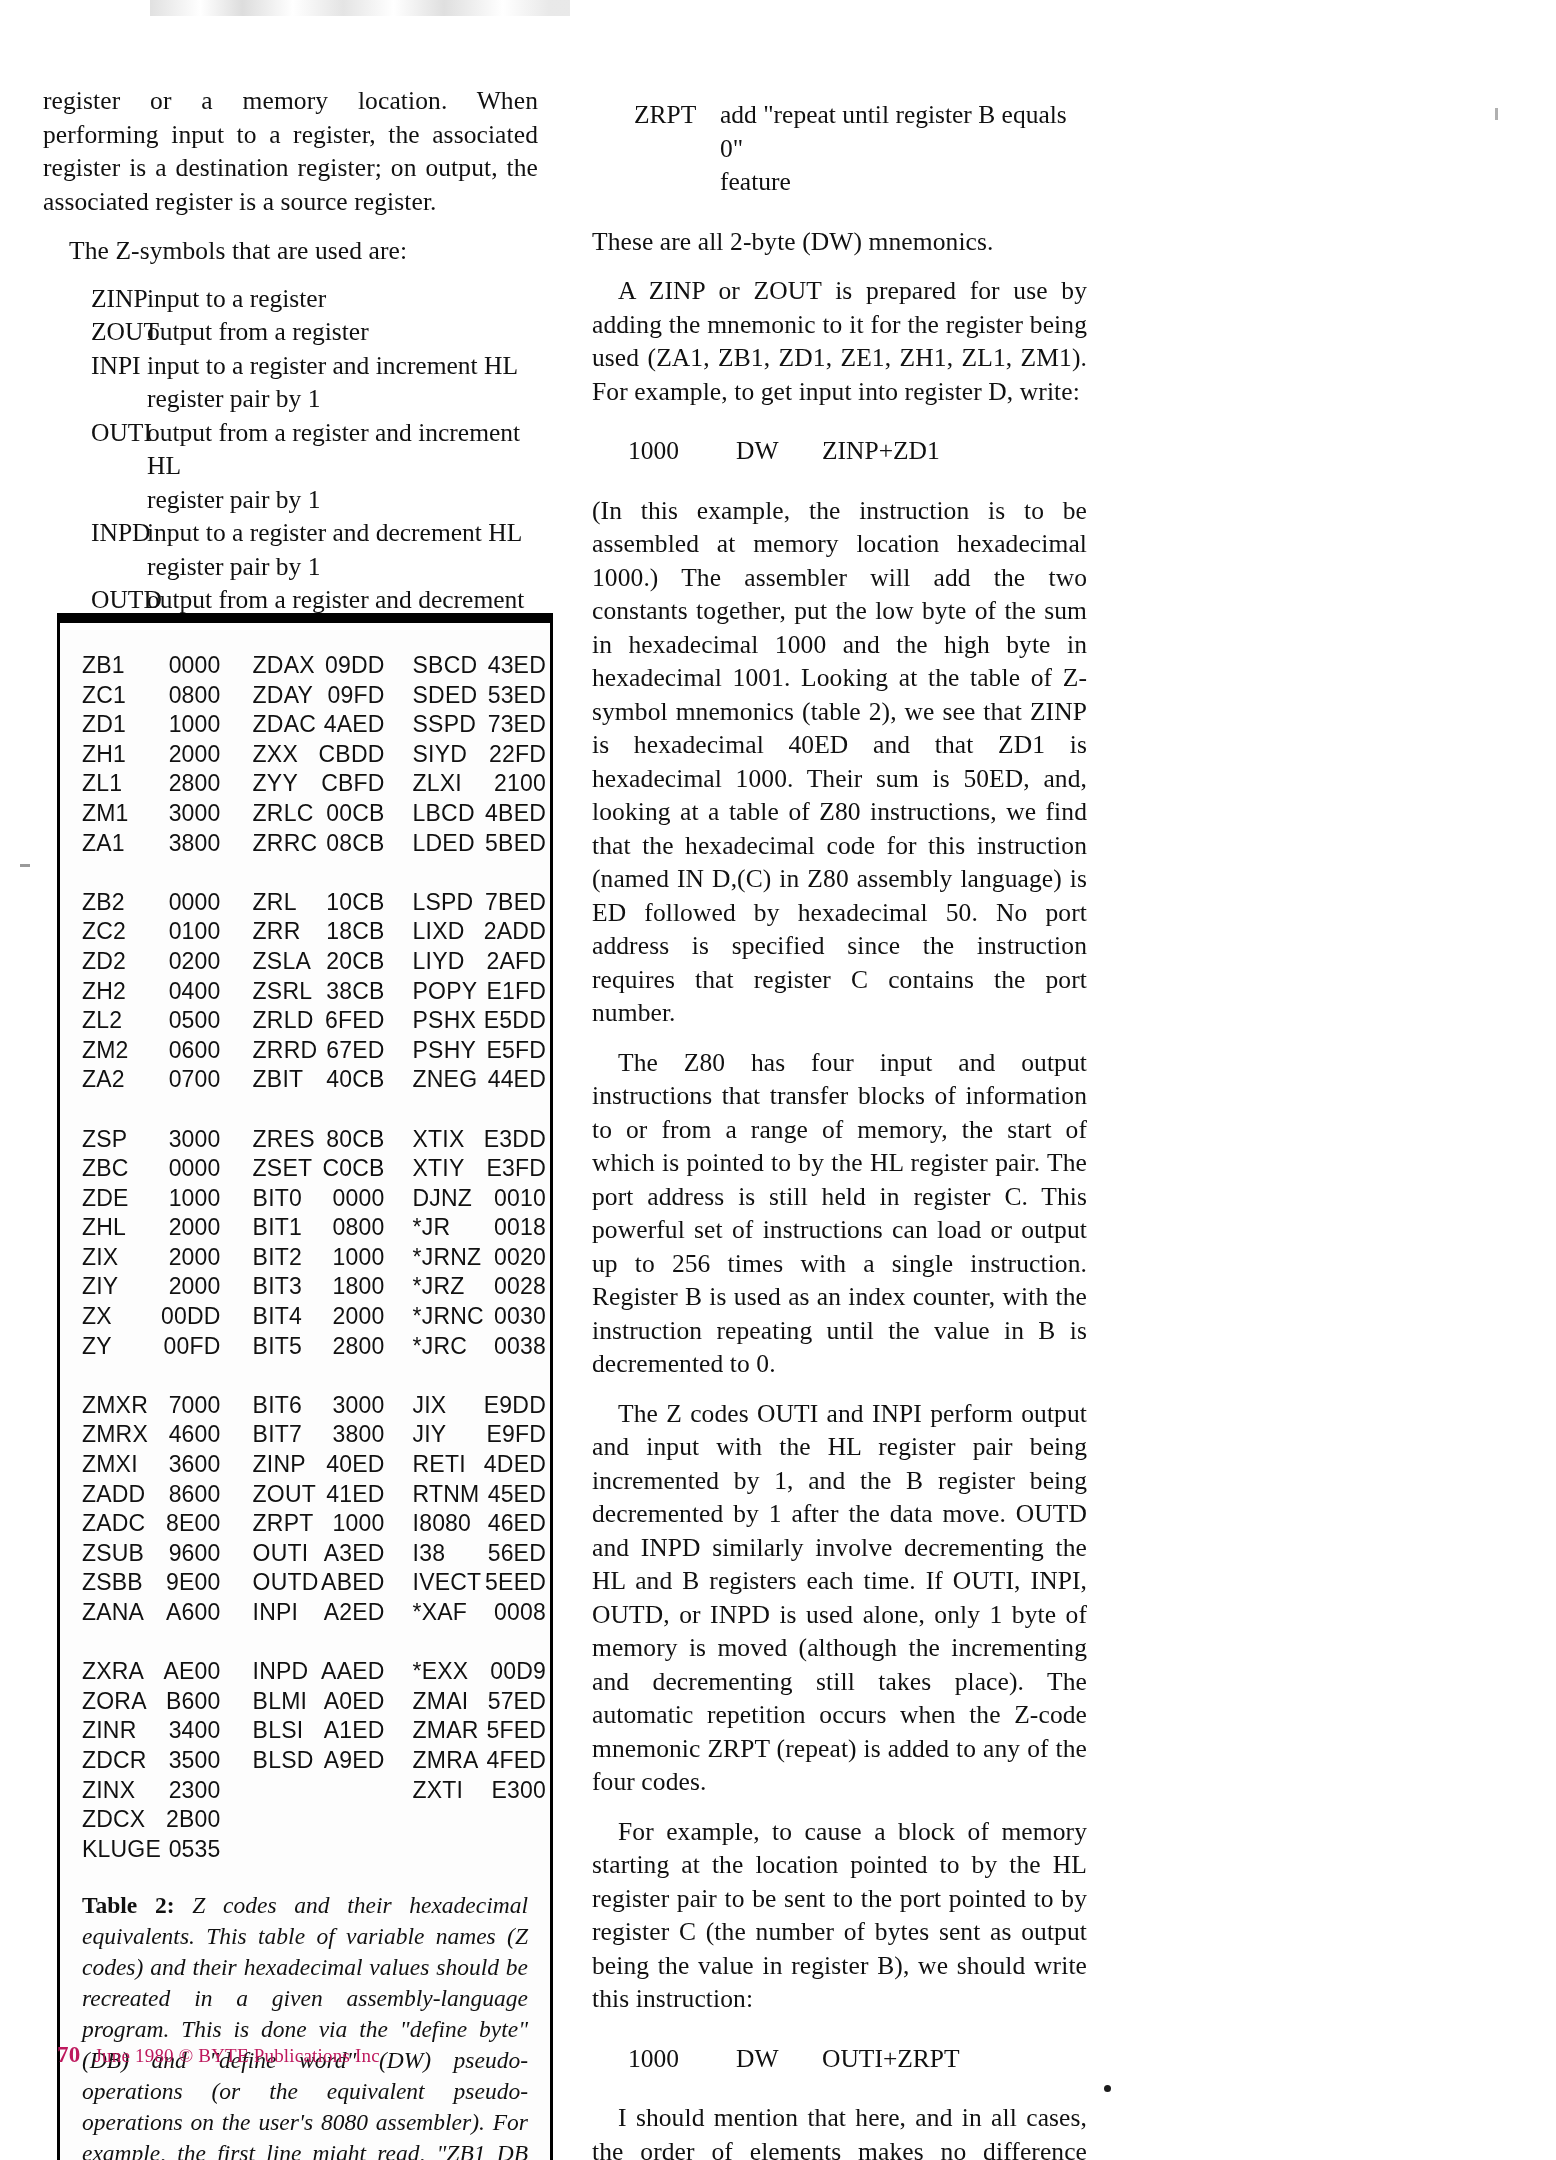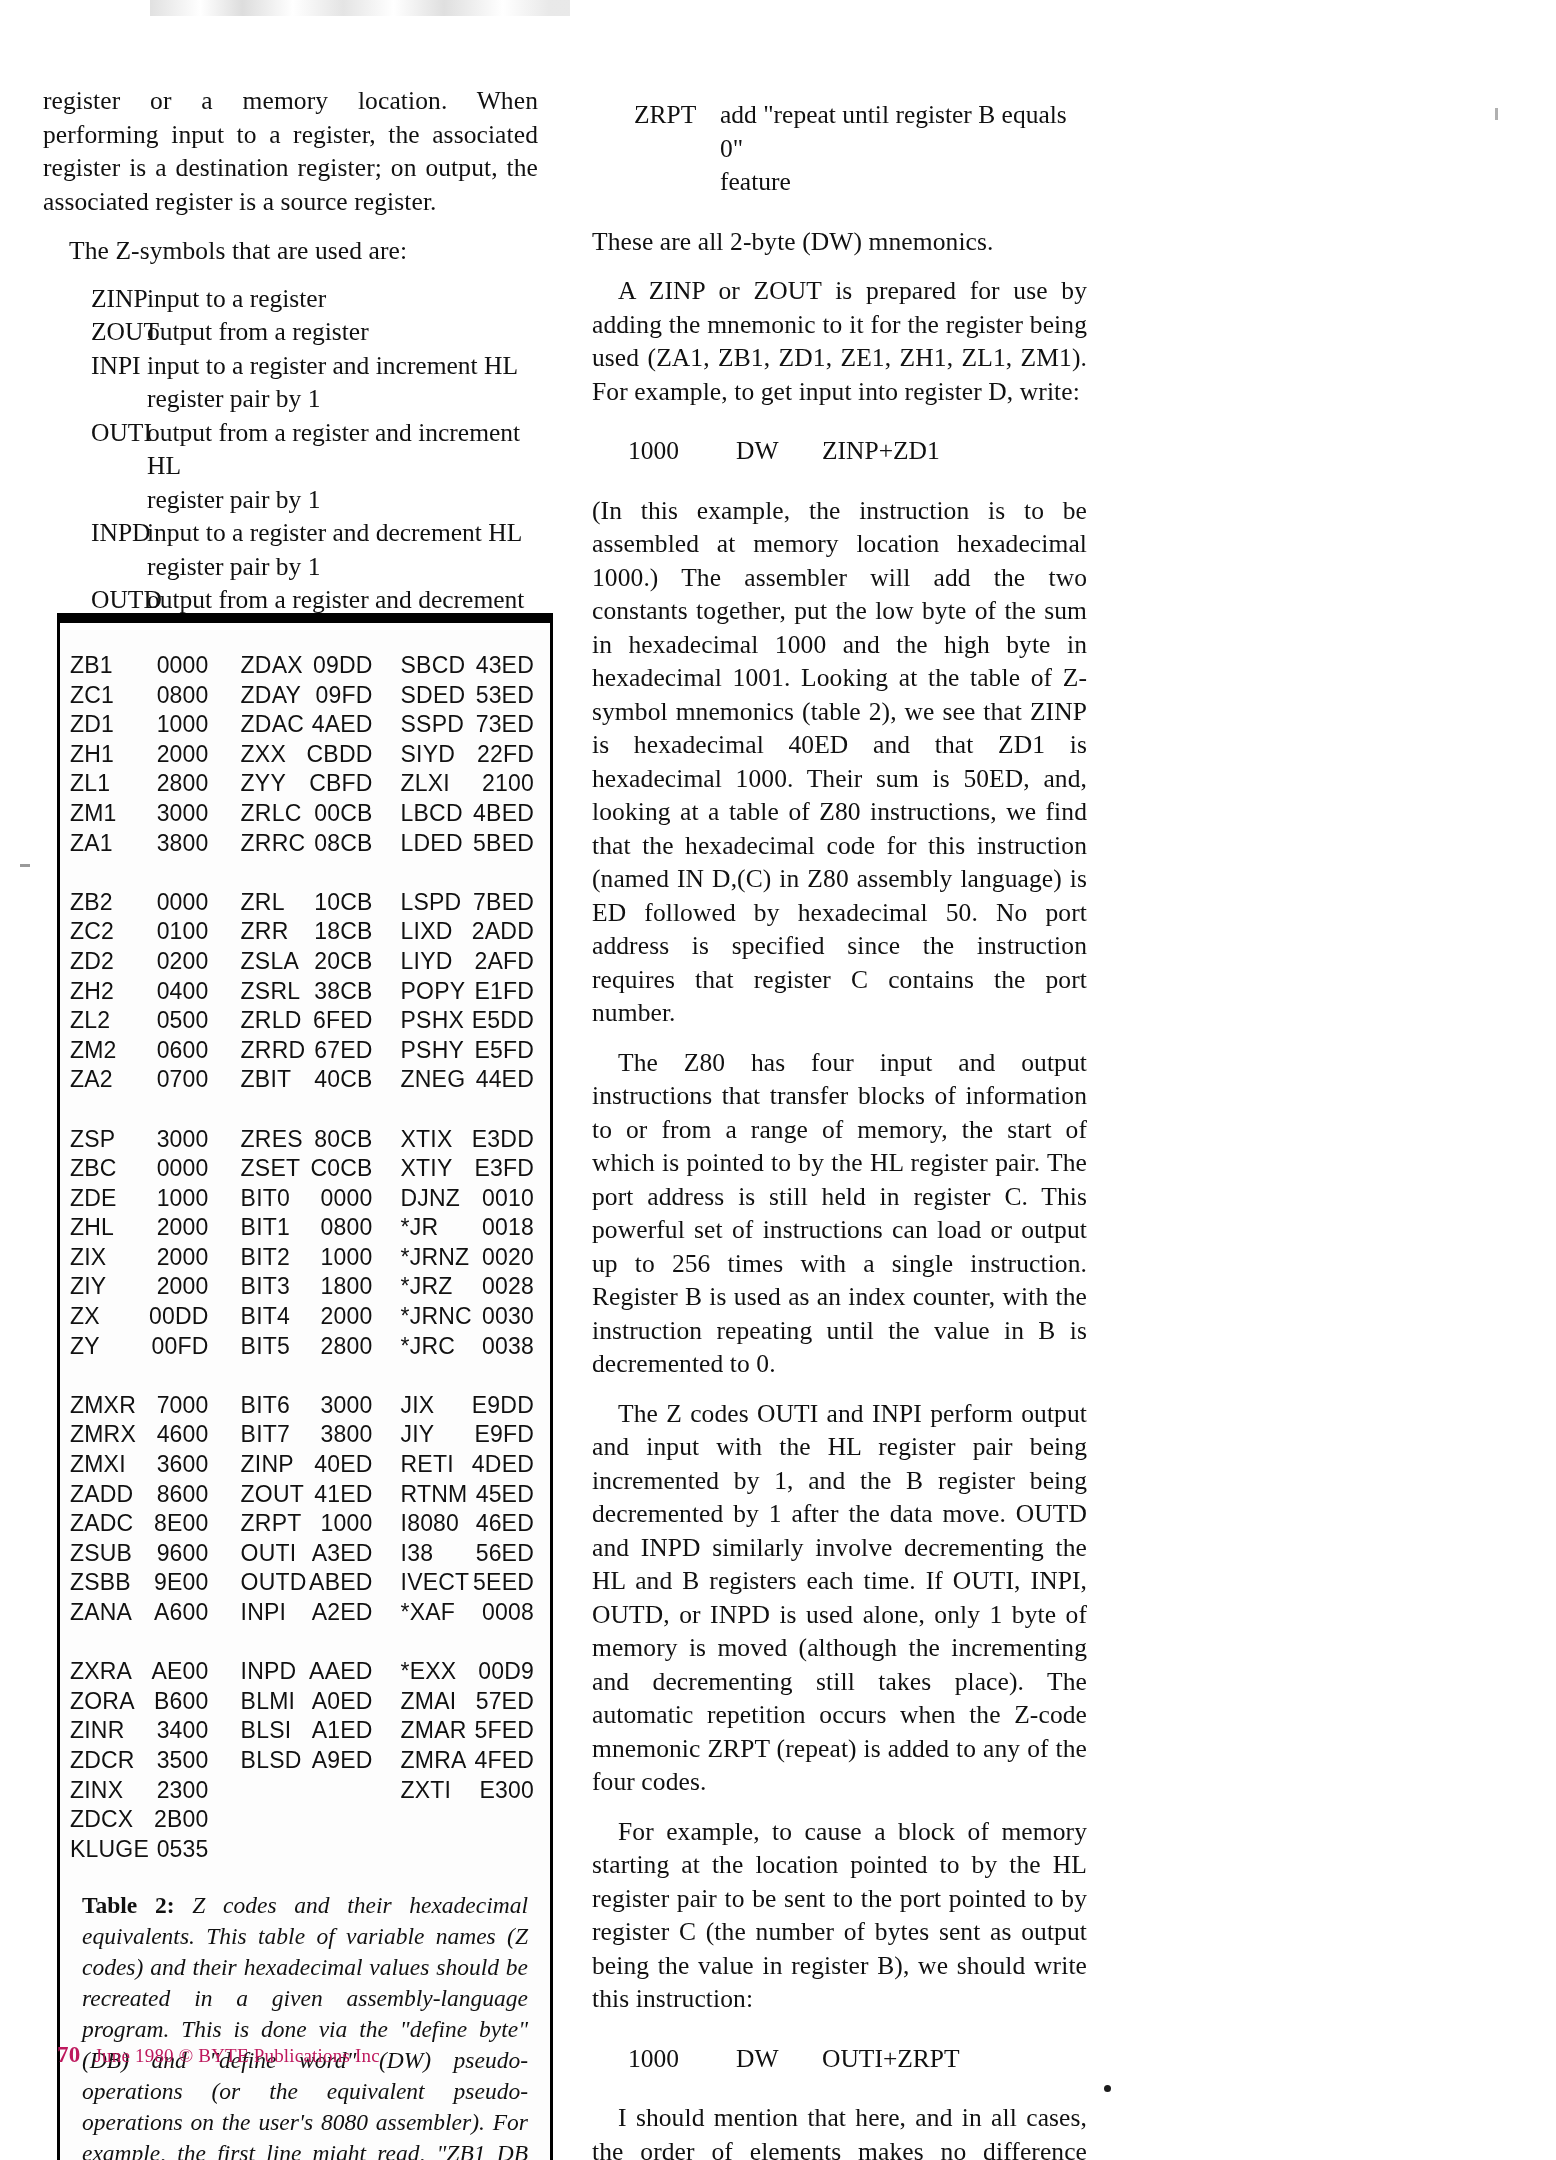--- a/index.html
+++ b/index.html
@@ -125,21 +125,21 @@
     font-family: "Liberation Sans", "DejaVu Sans", sans-serif;
     font-size: 23px;
     line-height: 29.6px;
     letter-spacing: .2px;
   }
   table.zcodes td {
     padding: 0;
     white-space: nowrap;
     vertical-align: top;
   }
-  table.zcodes td.c0 { width: 108px; padding-left: 10px; }
+  table.zcodes td.c0 { width: 108px; padding-left: 22px; }
   table.zcodes td.c1 { width: 98px;  text-align: right; padding-right: 18px;}
   table.zcodes td.c2 { width: 96px;  padding-left: 14px; }
   table.zcodes td.c3 { width: 100px; text-align: right; padding-right: 16px;}
   table.zcodes td.c4 { width: 98px;  padding-left: 12px; }
   table.zcodes td.c5 { text-align: right; padding-right: 22px; }
   table.zcodes tr.spacer td { height: 29.6px; }
 
   .caption {
     margin: 26px 22px 6px 22px;
     font-size: 23.5px;

